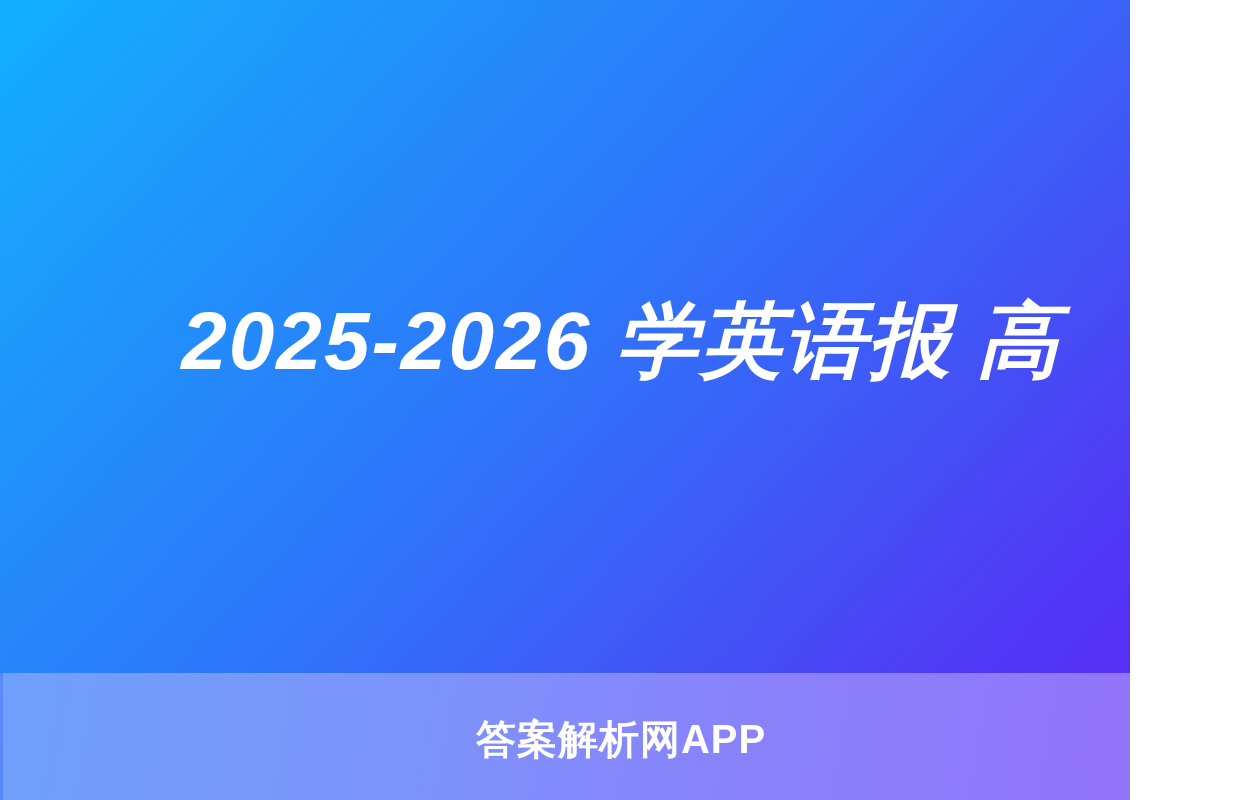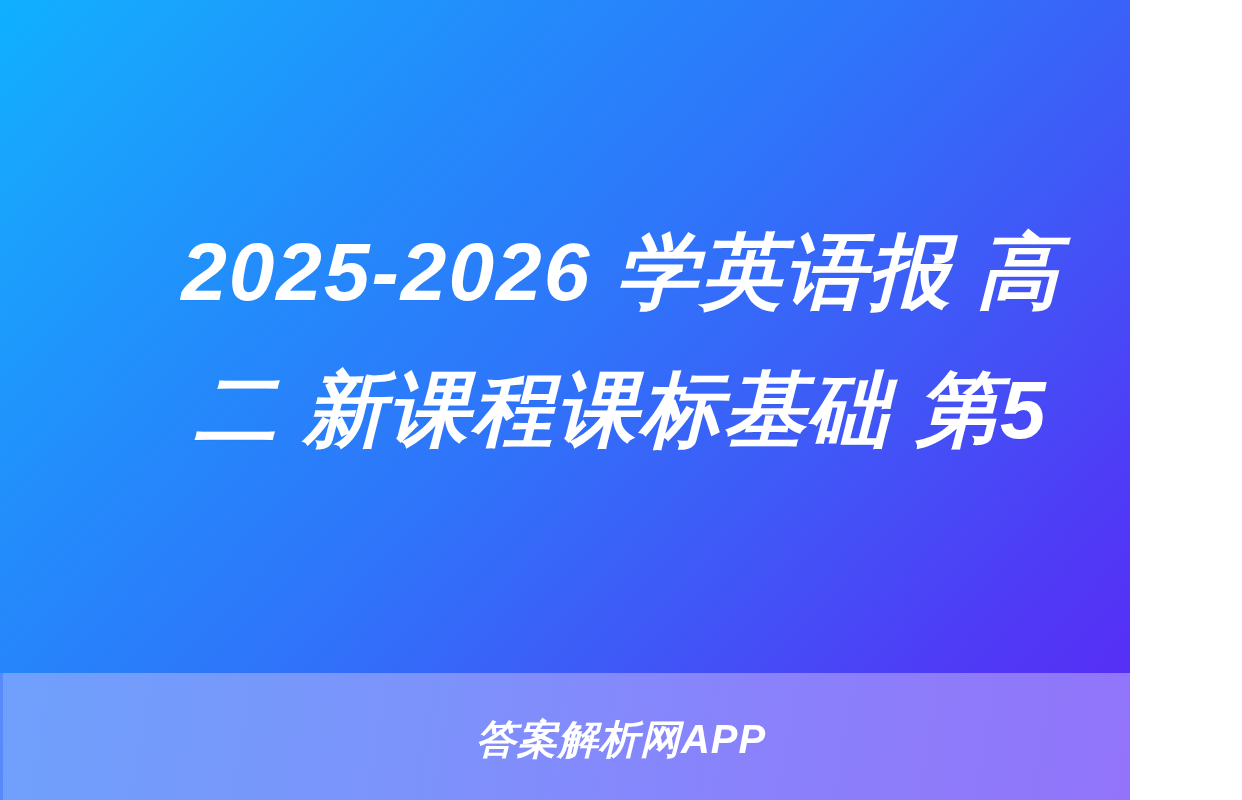--- a/index.html
+++ b/index.html
@@ -78,37 +78,35 @@
     position:absolute;
     left:0; top:0;
     width:3px; height:100%;
     background:rgba(60,110,250,0.45);
   }
 
   #watermark-text {
     color:#ffffff;
     font-family:"Liberation Sans", sans-serif;
     font-weight:700;
-    font-style:italic;
     font-size:40px;
     letter-spacing:1px;
     line-height:1;
     white-space:nowrap;
     transform:translateY(2px);
   }
 </style>
 </head>
 <body>
 
 <div id="card">
 
   <div id="hero">
     <div id="title-block">
       <span class="title-line">2025-2026 学英语报 高</span>
-      <span class="title-line">二 新课程课标基础 第5</span>
     </div>
   </div>
 
   <div id="watermark-band">
     <span id="watermark-text">答案解析网APP</span>
   </div>
 
 </div>
 
 </body></html>

